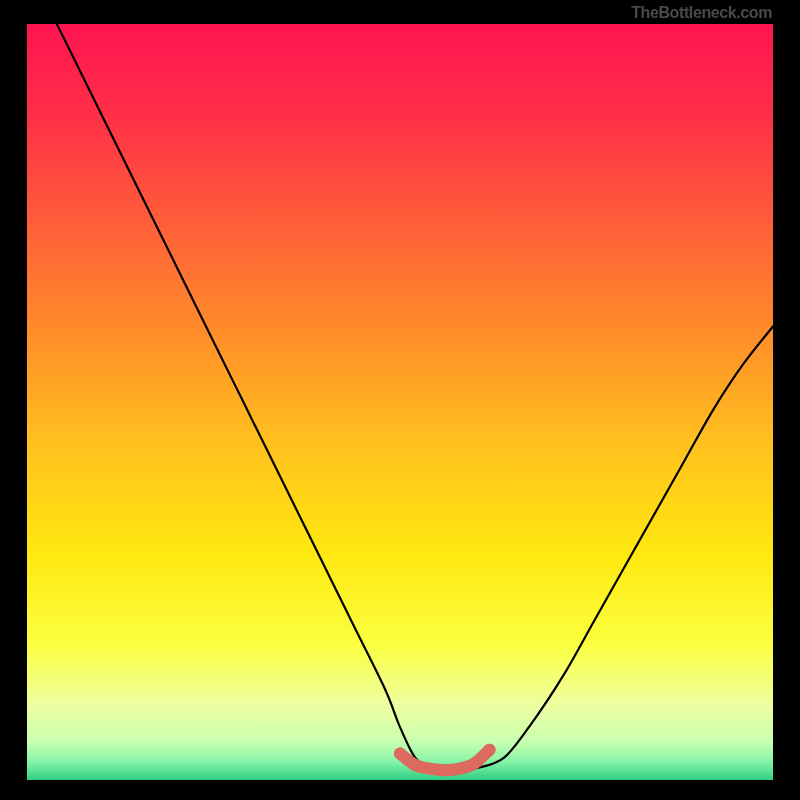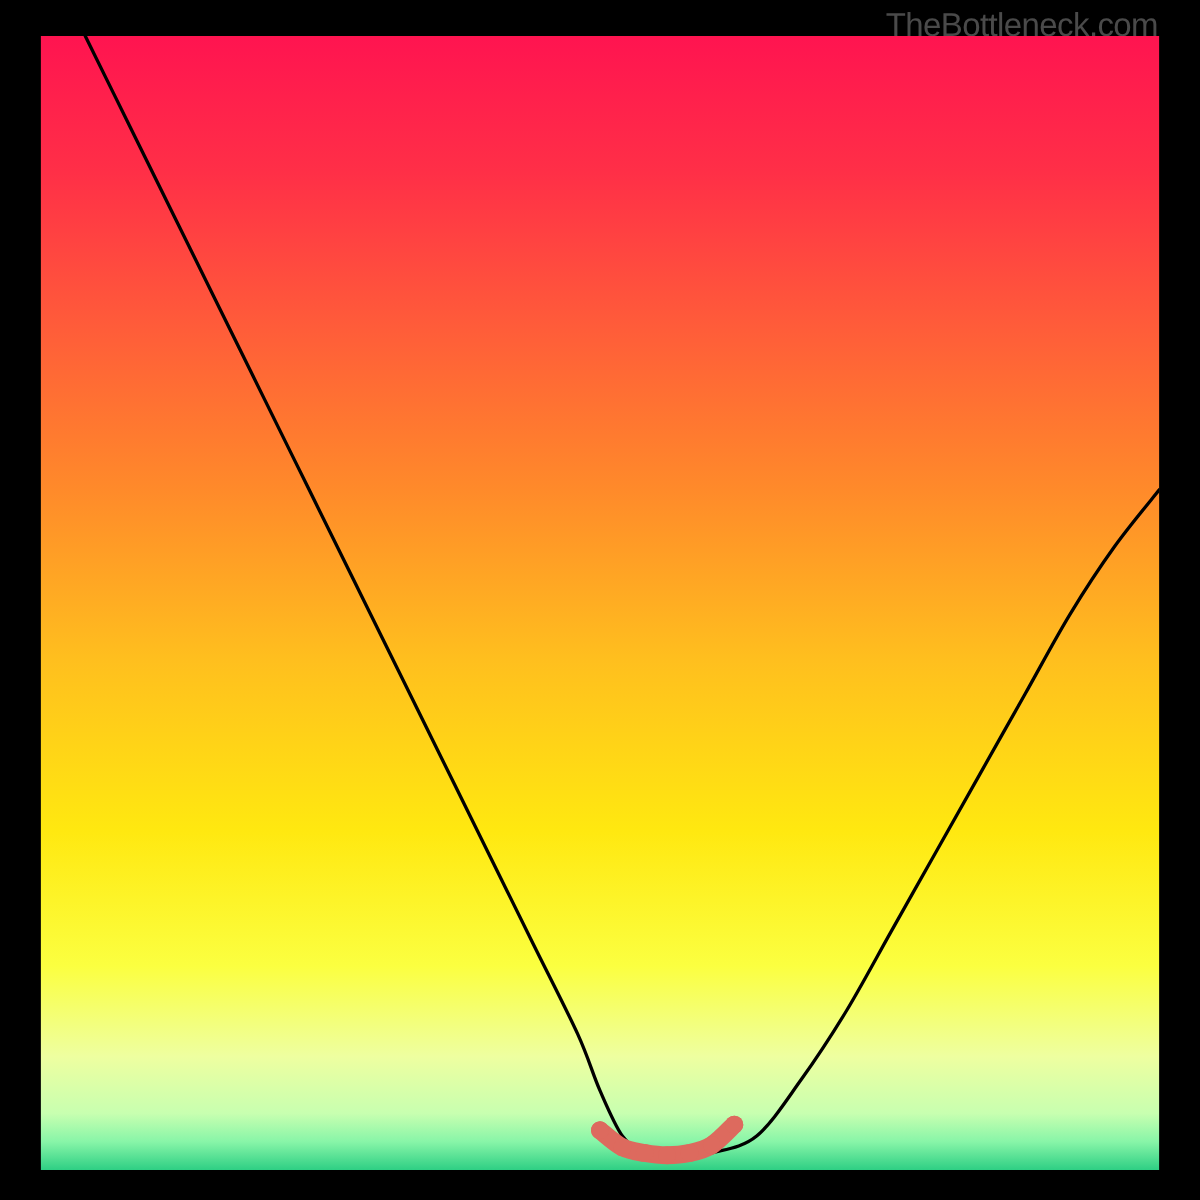--- a/index.html
+++ b/index.html
@@ -32,22 +32,22 @@
     left: 0;
     top: 0;
     width: 100%;
     height: 100%;
   }
   .watermark {
     position: absolute;
     top: 4px;
     right: 28px;
     color: #4a4a4a;
-    font-size: 22px;
-    font-weight: 400;
+    font-size: 16px;
+    font-weight: 700;
     letter-spacing: -0.4px;
   }
 </style>
 </head>
 <body>
 
 <div class="watermark">TheBottleneck.com</div>
 
 <div class="chart-container">
   <svg class="gradient-bg" viewBox="0 0 746 756" preserveAspectRatio="none">

